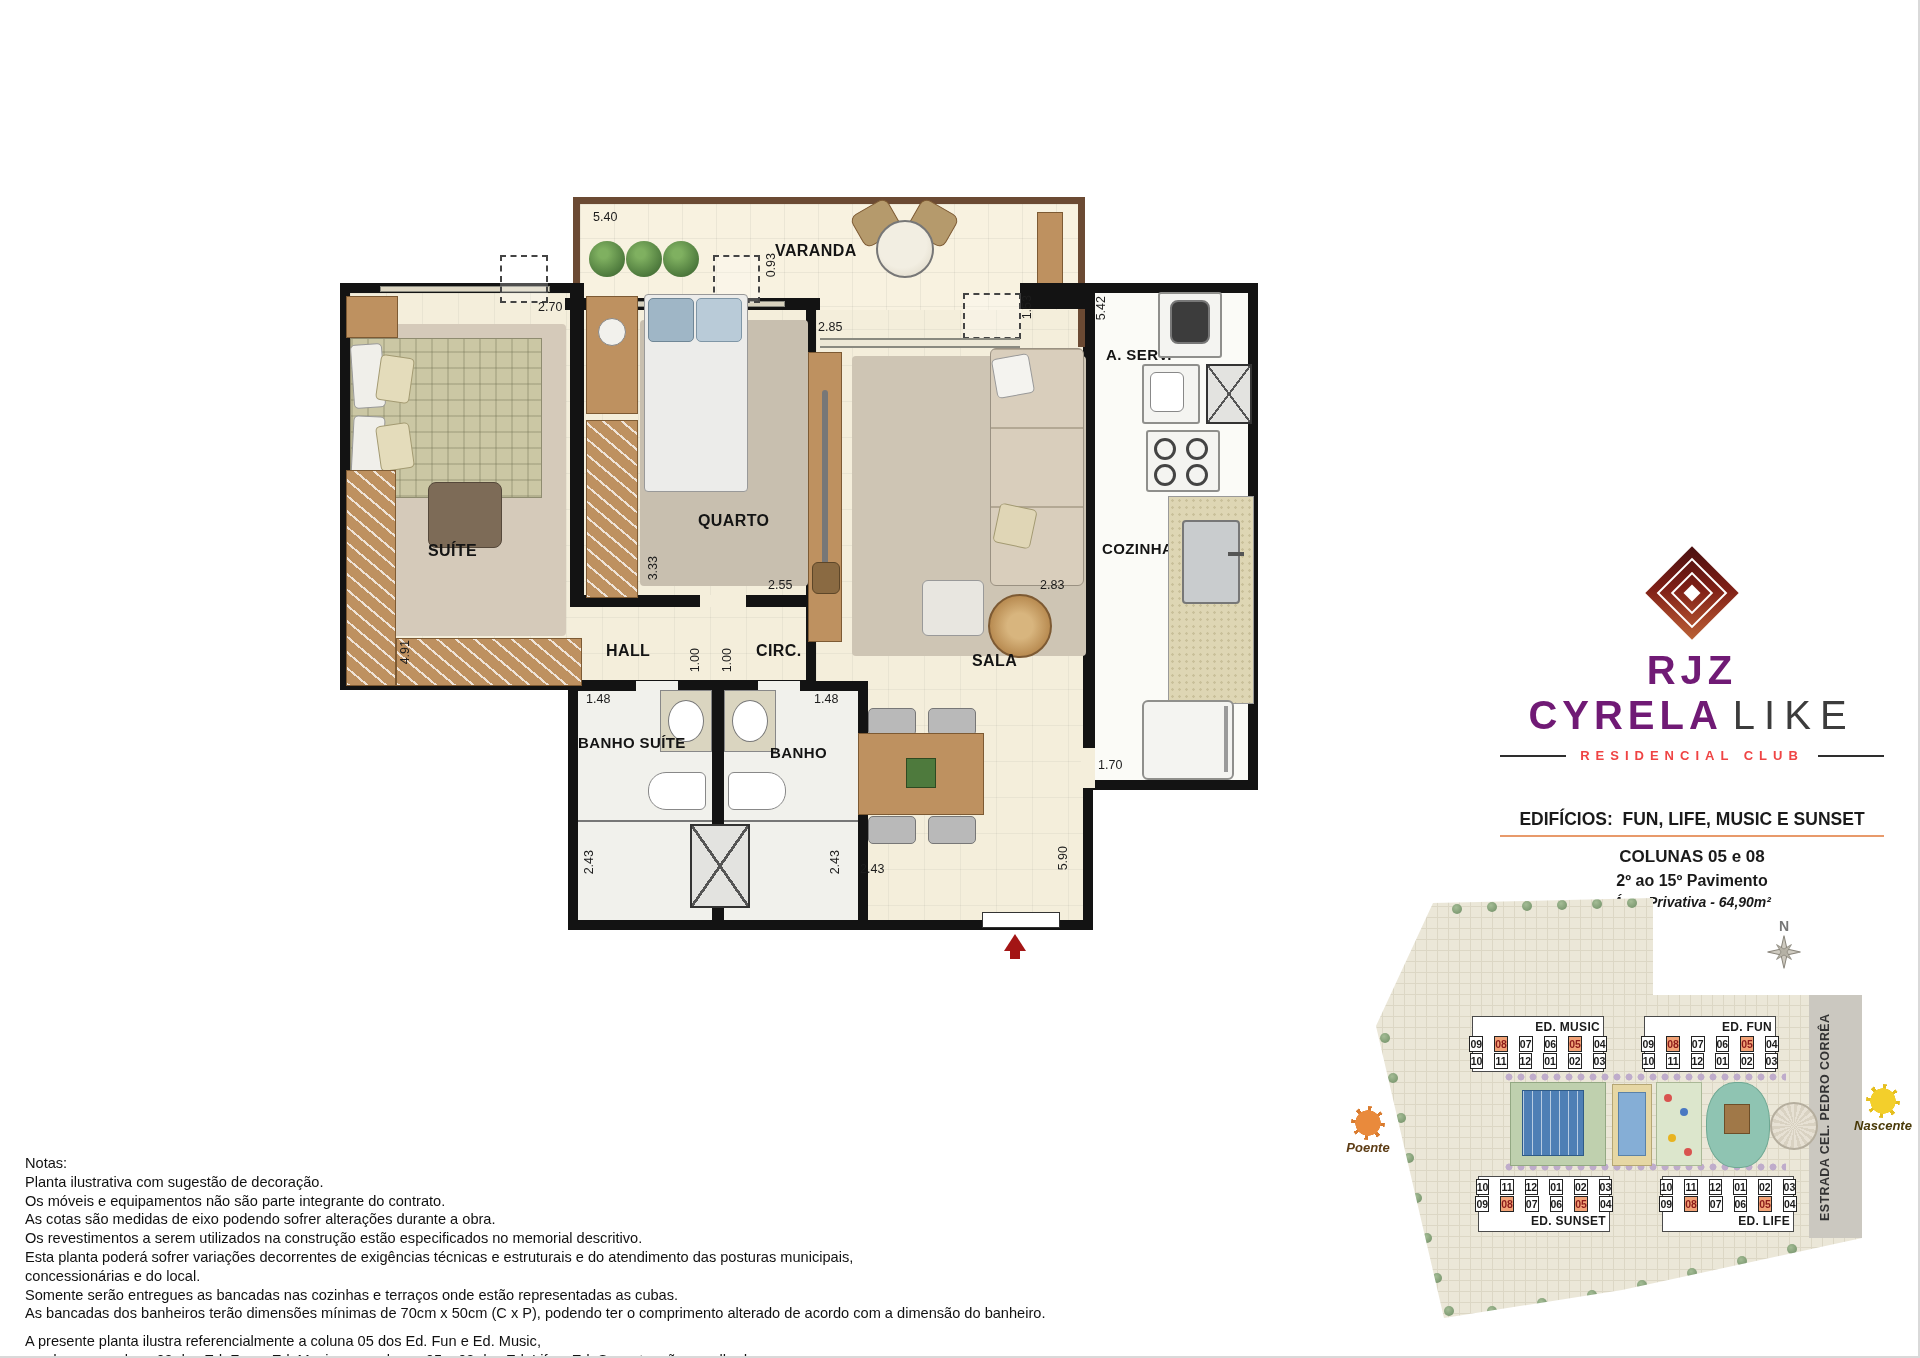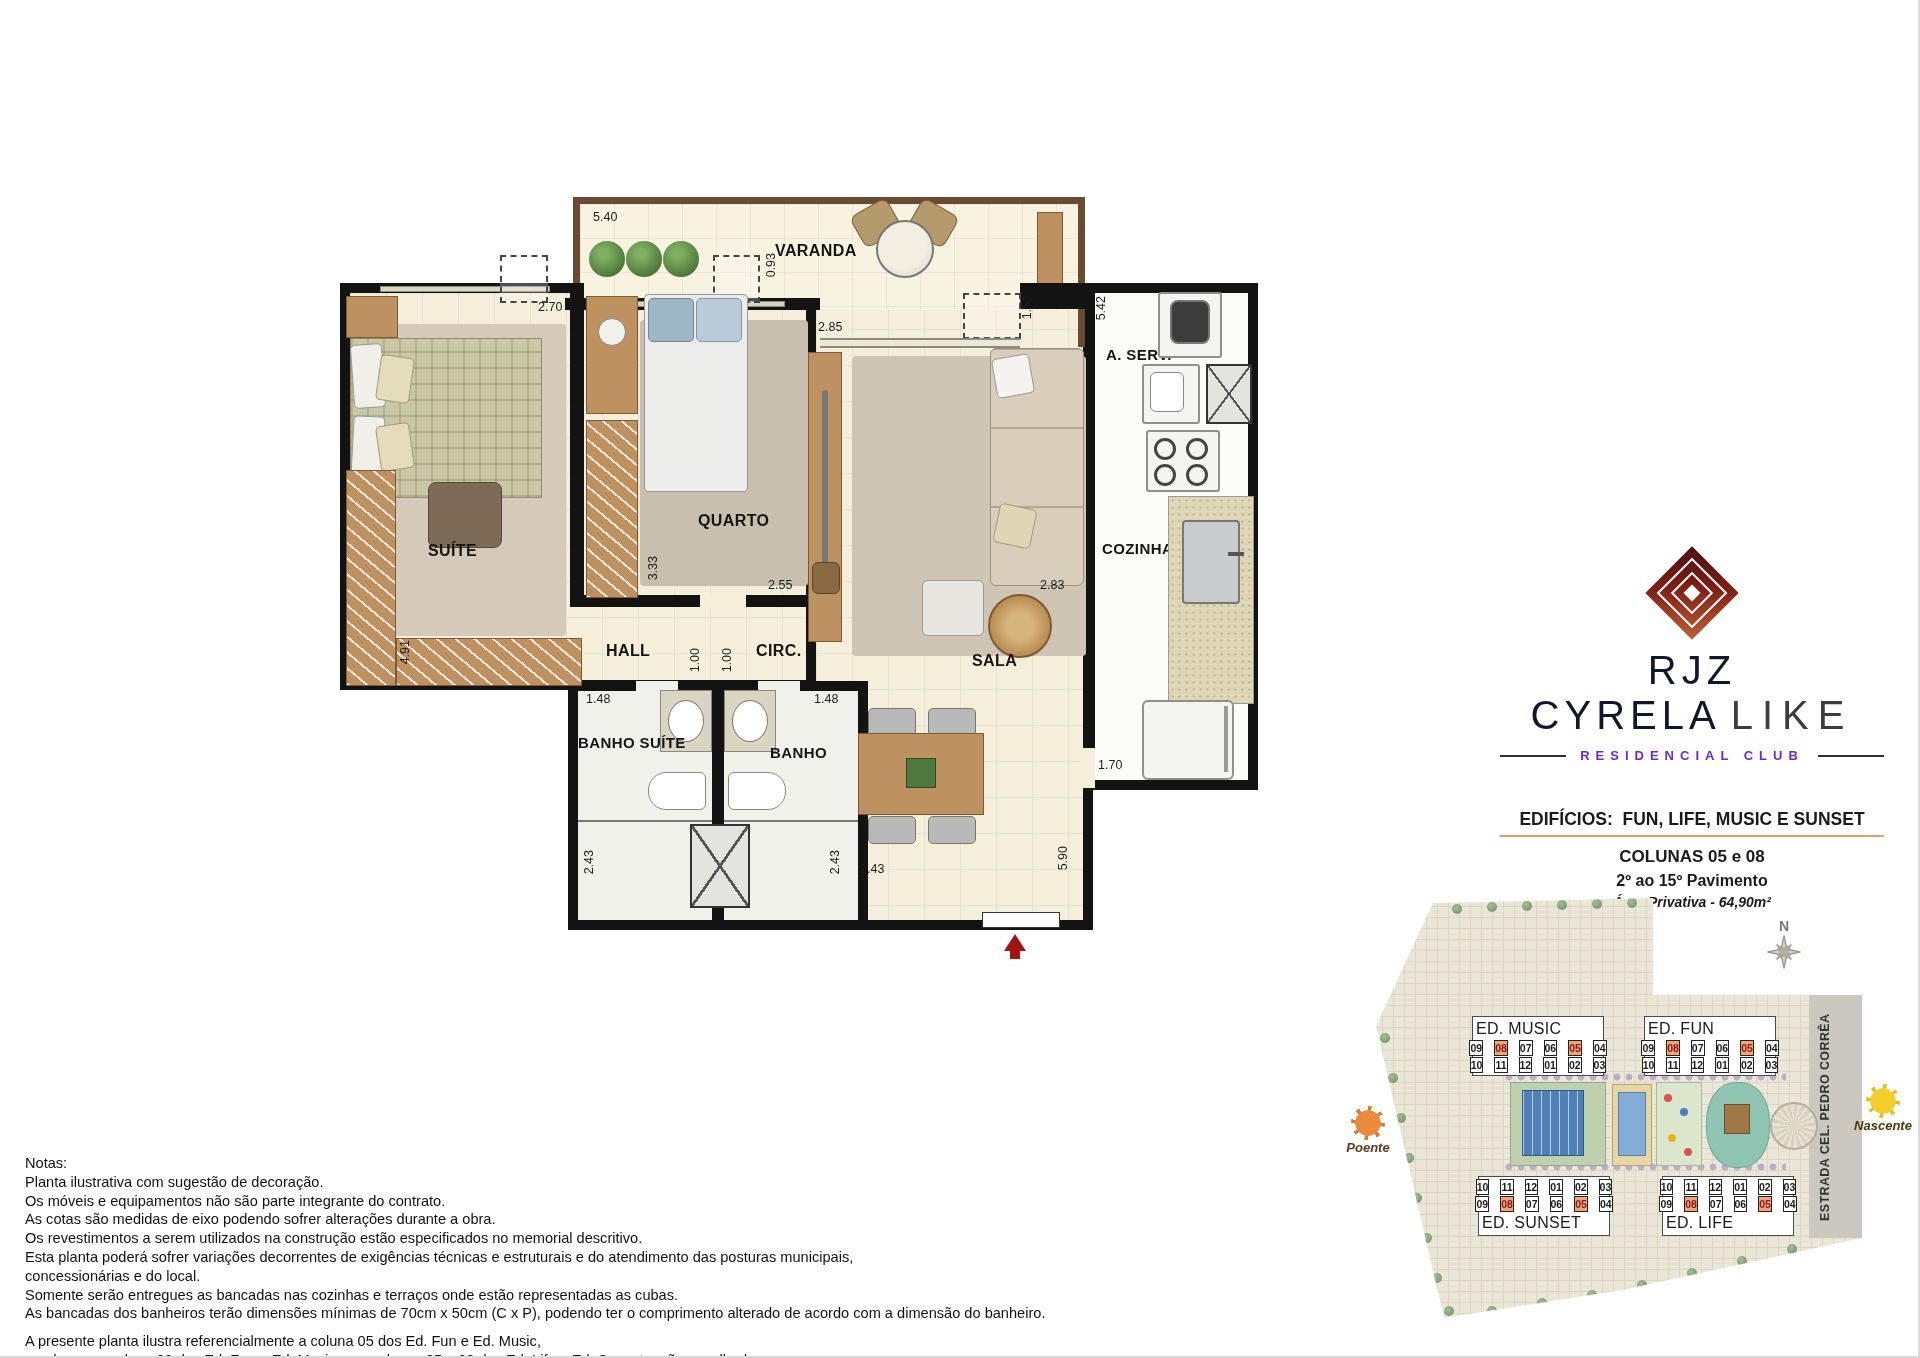--- a/index.html
+++ b/index.html
@@ -26,45 +26,45 @@
   .appl{background:#F4F4F1;border:2px solid #8f8f8c;border-radius:3px}
   .xbox{background:
       linear-gradient(to top right,transparent 48.5%,#555 48.5% 51.5%,transparent 51.5%),
       linear-gradient(to bottom right,transparent 48.5%,#555 48.5% 51.5%,transparent 51.5%),#E3E3E0;
       border:2px solid #333}
   .plant{border-radius:50%;background:radial-gradient(circle at 40% 35%,#7FB060 15%,#4E7A3D 70%,#38592B 100%)}
   .tree{position:absolute;width:10px;height:10px;border-radius:50%;
         background:radial-gradient(circle at 40% 35%,#A4BC95,#7C9971 75%,#5F7D56)}
   
   .panel{text-align:center}
-  .logo-word{font-size:40px;font-weight:400;letter-spacing:5px;color:#0f172a}
+  .logo-word{font-size:40px;font-weight:700;letter-spacing:5px;color:#701a75}
   .logo-like{font-weight:400;color:#3c3c3c;letter-spacing:9px;margin-left:10px}
   .tagline{display:flex;align-items:center;gap:14px;font-size:13px;font-weight:bold;
-           letter-spacing:6px;color:#6d28d9}
+           letter-spacing:6px;color:#ef4444}
   .tagline .rule{flex:1;border-top:2px solid #2e2e2e}
   .info-ed{font-size:17.5px;font-weight:bold;white-space:pre}
   .info-rule{border:none;border-top:2.5px solid var(--accent-orange);margin:5px 0 10px}
   .info-col{font-size:17px;font-weight:bold;margin-top:2px}
   .info-pav{font-size:16px;font-weight:bold;margin-top:5px}
   .info-area{font-size:14px;font-weight:bold;font-style:italic;margin-top:4px}
   .diamond{width:66px;height:66px;transform:rotate(45deg);
            background:linear-gradient(135deg,#4a1010 0%,#7e1f16 45%,#a8482a 80%,#b86236 100%);
            position:relative}
   .diamond .ring{position:absolute;inset:8px;border:2px solid #fff}
   .diamond .ring2{position:absolute;inset:18px;border:2px solid #fff}
   .diamond .core{position:absolute;inset:27px;background:#fff}
   
   #land{background:#EBE7D8;
         background-image:repeating-linear-gradient(0deg,transparent 0 10px,#DCD7C5 10px 11px),
                          repeating-linear-gradient(90deg,transparent 0 10px,#DCD7C5 10px 11px);
         clip-path:polygon(61px 5px,281px 0,281px 97px,490px 97px,490px 340px,250px 392px,72px 420px,4px 128px);
         filter:drop-shadow(0 0 3px #94ad8a)}
   .bldg{position:absolute;background:#fff;border:1.5px solid #4a4a4a;padding:2px 3px;
         display:flex;flex-direction:column;gap:1px}
-  .bldg-label{font-size:16px;font-weight:normal;text-align:left;letter-spacing:.3px;padding:1px 0}
+  .bldg-label{font-size:12px;font-weight:bold;text-align:right;letter-spacing:.3px;padding:1px 0}
   .unit-row{display:flex;gap:11px;justify-content:center}
   .unit{width:17px;height:14px;font-size:10.5px;font-weight:bold;border:1px solid #222;
         background:#fff;display:flex;align-items:center;justify-content:center}
   .unit.hl{background:var(--hl-bg);color:var(--hl-text)}
   .shrubs{position:absolute;height:10px;
         background-image:radial-gradient(circle at 5px 5px,#BFACCB 3.2px,transparent 3.8px);
         background-size:12px 10px;background-repeat:repeat-x}
   .sun{border-radius:50%;}
   .sun-label{font-size:13px;font-weight:bold;font-style:italic;text-align:center}
   

